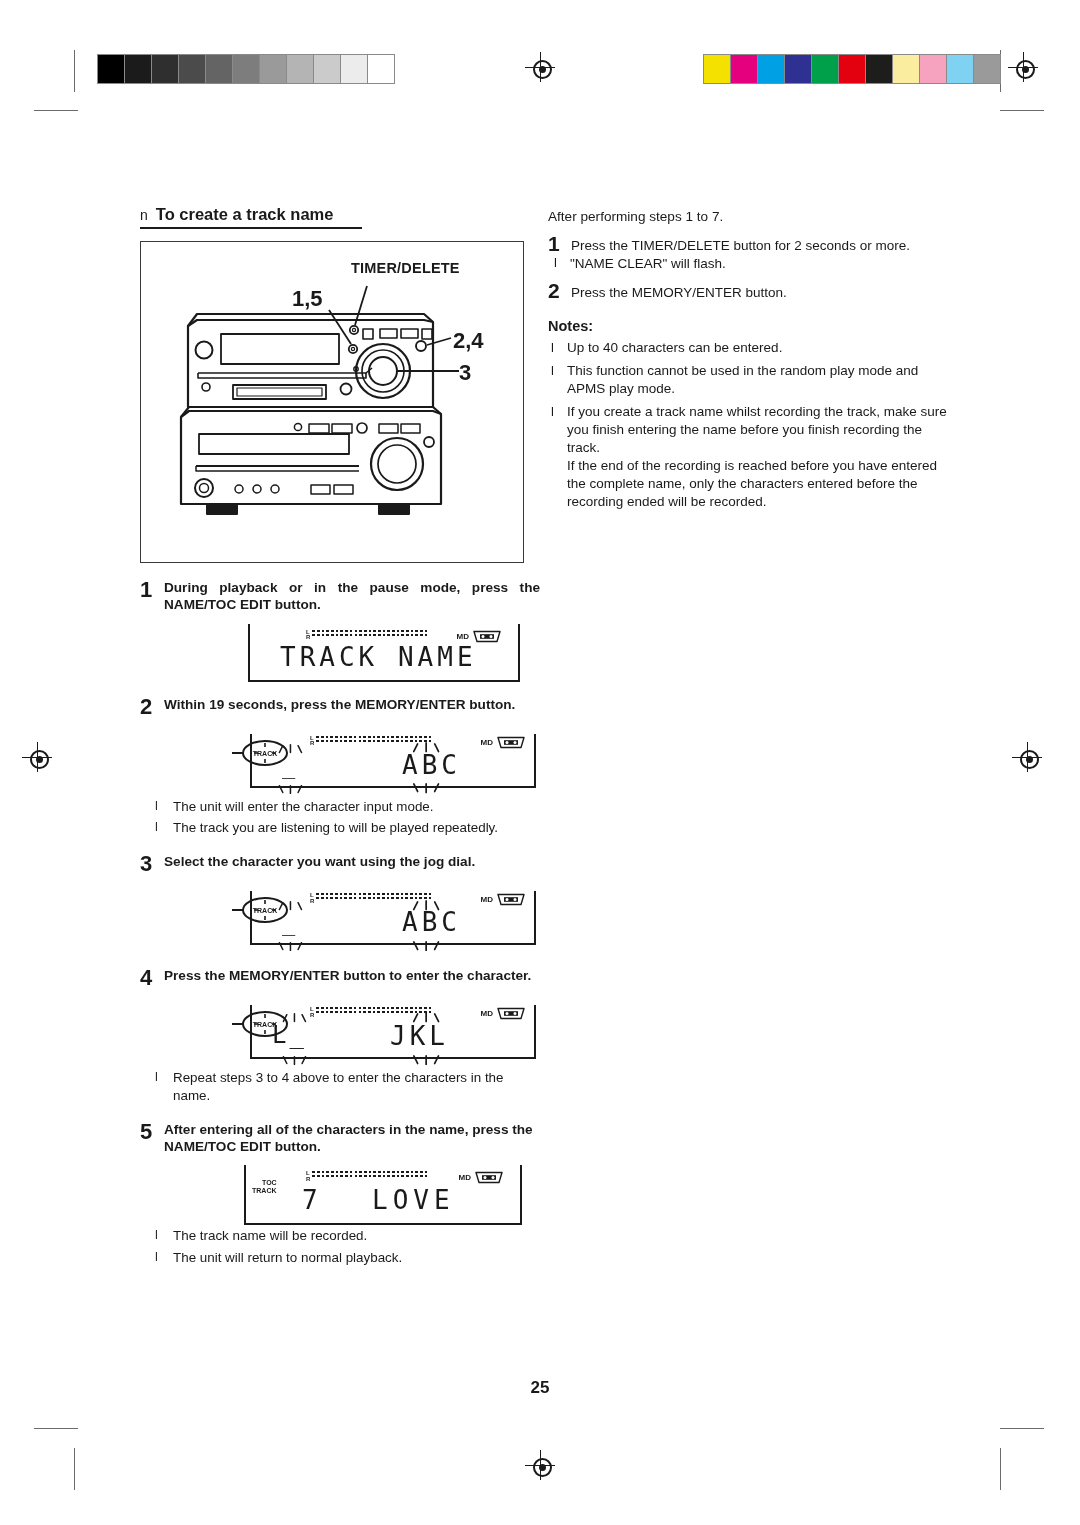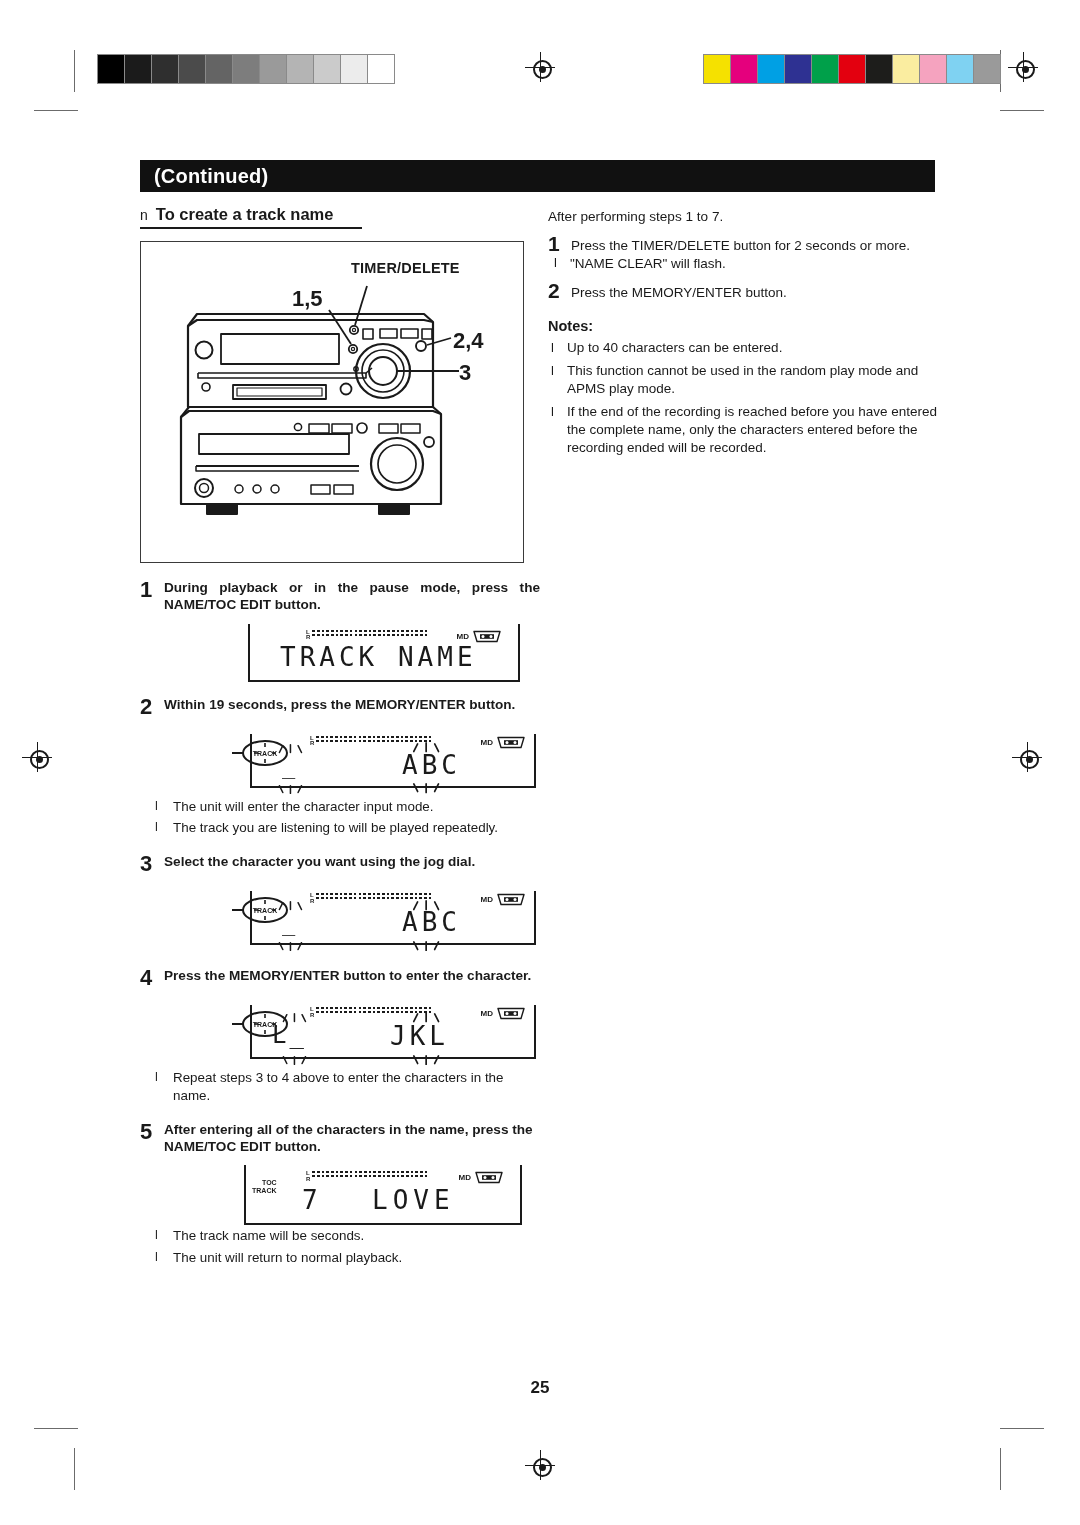--- a/index.html
+++ b/index.html
@@ -124,23 +124,20 @@
   <div class="reg" style="left:22px;top:742px;">
       <span></span>
     </div>
   <div class="reg" style="left:1012px;top:742px;">
       <span></span>
     </div>
   <div class="reg" style="left:525px;top:1450px;">
       <span></span>
     </div>
 
-  <div class="contbar">
-    <span>(Continued)</span>
-  </div>
 
   <div class="col-left">
     <div class="sec-head">
       <span class="sq">n</span>
       <span class="t">To create a track name</span>
     </div>
 
     <div class="figbox">
       <svg width="380" height="318" viewBox="0 0 380 318">
         <g fill="none" stroke="#1a1a1a" stroke-width="2.2" stroke-linejoin="round">
@@ -748,21 +745,21 @@
               <rect x="8" y="5.2" width="14" height="4.6" fill="#1a1a1a"></rect>
               <circle cx="11" cy="7.5" r="1.5" fill="#fff"></circle>
               <circle cx="19" cy="7.5" r="1.5" fill="#fff"></circle>
             </svg>
           </div>
           <div style="position: absolute; left: 58px; top: 22px; font-family: &quot;DejaVu Sans Mono&quot;, monospace; font-size: 26px; letter-spacing: 4px; font-weight: normal; color: rgb(26, 26, 26); line-height: 1;">7</div>
           <div style="position: absolute; left: 128px; top: 22px; font-family: &quot;DejaVu Sans Mono&quot;, monospace; font-size: 26px; letter-spacing: 5px; font-weight: normal; color: rgb(26, 26, 26); line-height: 1;">LOVE</div>
         </div>
         <div class="blt">
           <div class="b">l</div>
-          <div class="t">The track name will be seconds.</div>
+          <div class="t">The track name will be recorded.</div>
         </div>
         <div class="blt">
           <div class="b">l</div>
           <div class="t">The unit will return to normal playback.</div>
         </div>
       </div>
   </div>
 
   <div class="col-right">
     <div class="r-sub">After performing steps 1 to 7.</div>
@@ -791,20 +788,21 @@
         </div>
         <div class="note">
           <div class="b">l</div>
           <div class="t">
             <p>This function cannot be used in the random play mode and APMS play mode.</p>
           </div>
         </div>
         <div class="note">
           <div class="b">l</div>
           <div class="t">
+            <p>If you create a track name whilst recording the track, make sure you finish entering the name before you finish recording the track.</p>
             <p>If the end of the recording is reached before you have entered the complete name, only the characters entered before the recording ended will be recorded.</p>
           </div>
         </div>
       </div>
   </div>
 
   <div class="pageno">25</div>
 </div>
 
 </body></html>

